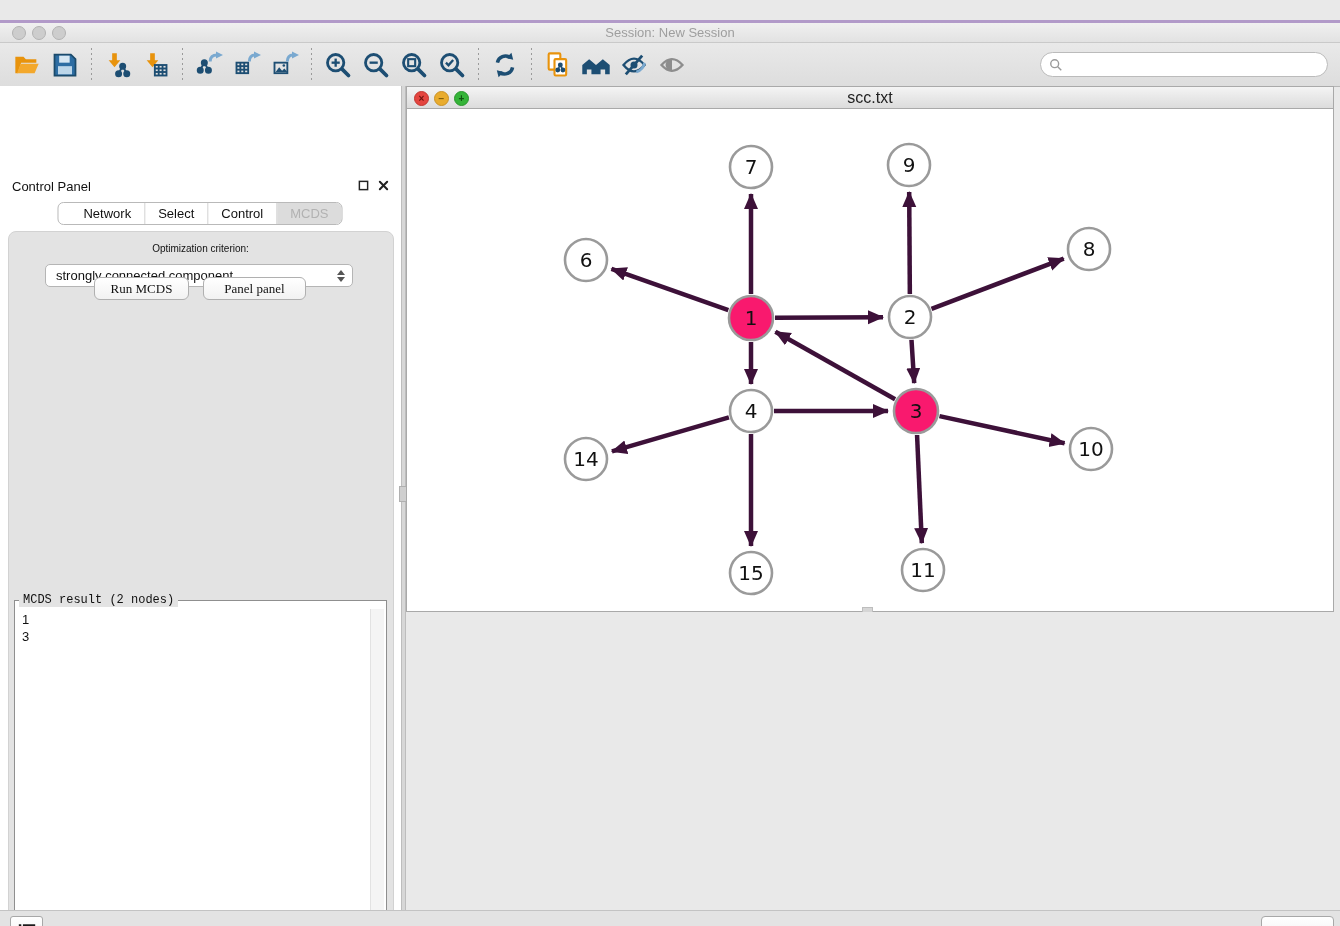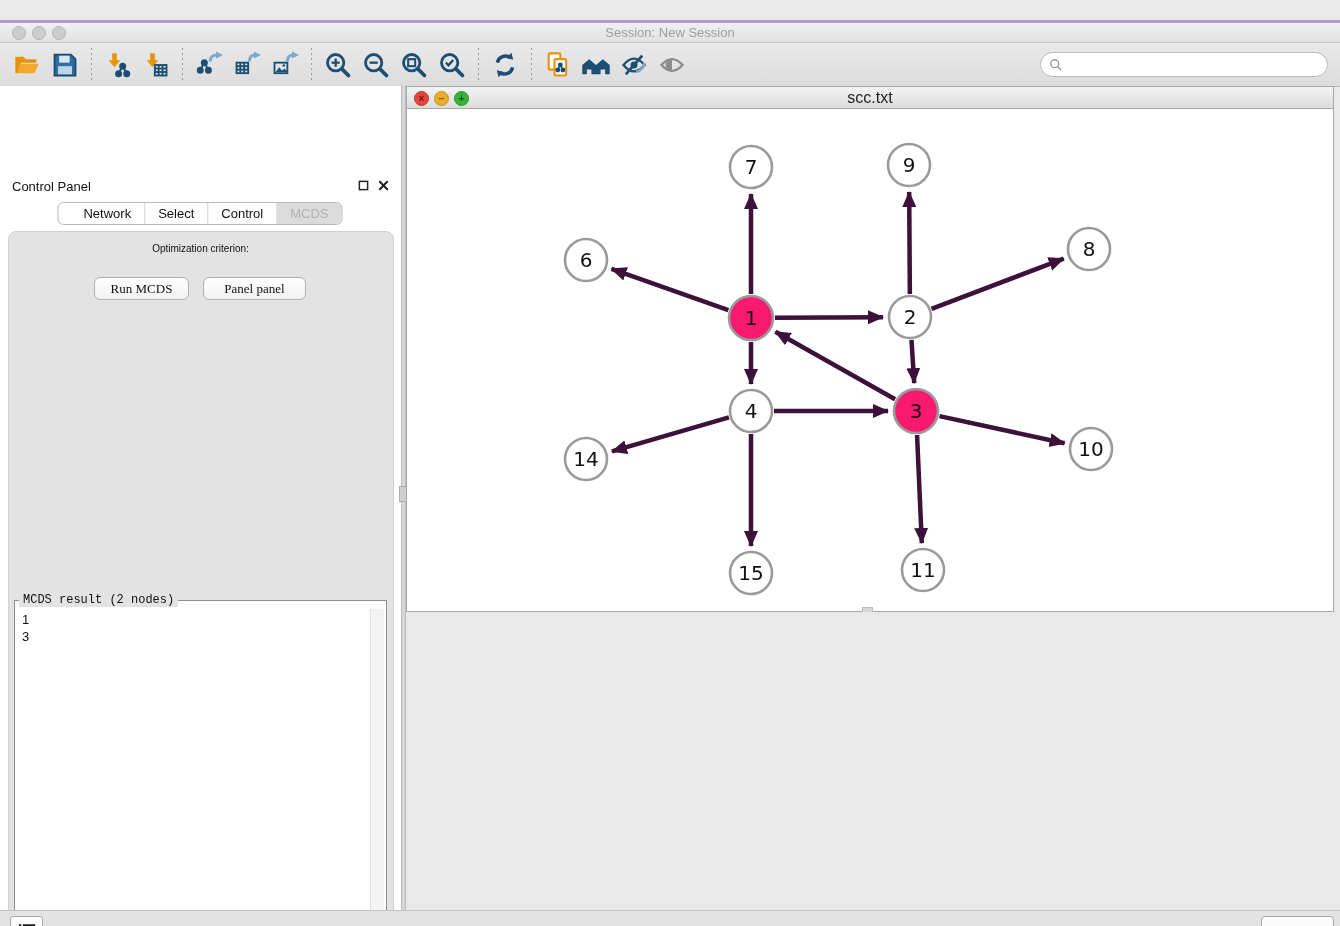--- a/index.html
+++ b/index.html
@@ -265,20 +265,27 @@
       </svg>
   </span>
   <div id="cp-inner" class="abs"></div>
   <div id="cp-tabs" class="abs seg">
       <span class="tab">Network</span>
       <span class="tab">Select</span>
       <span class="tab">Control</span>
       <span class="tab disabled">MCDS</span>
     </div>
   <div id="opt-label" class="abs">Optimization criterion:</div>
+  <div id="criterion" class="abs">
+    <span>strongly connected component</span>
+    <span class="stepper">
+        <span class="tri-up"></span>
+        <span class="tri-dn"></span>
+      </span>
+  </div>
   <div class="push-btn" style="left:94px;top:191px;width:95px">Run MCDS</div>
   <div class="push-btn" style="left:203px;top:191px;width:103px">Panel panel</div>
   <div id="result-box" class="abs">
     <span id="result-legend">MCDS result (2 nodes)</span>
     <div id="result-area">
         <div>1</div>
         <div>3</div>
       </div>
     <div id="result-scroll"></div>
   </div>

